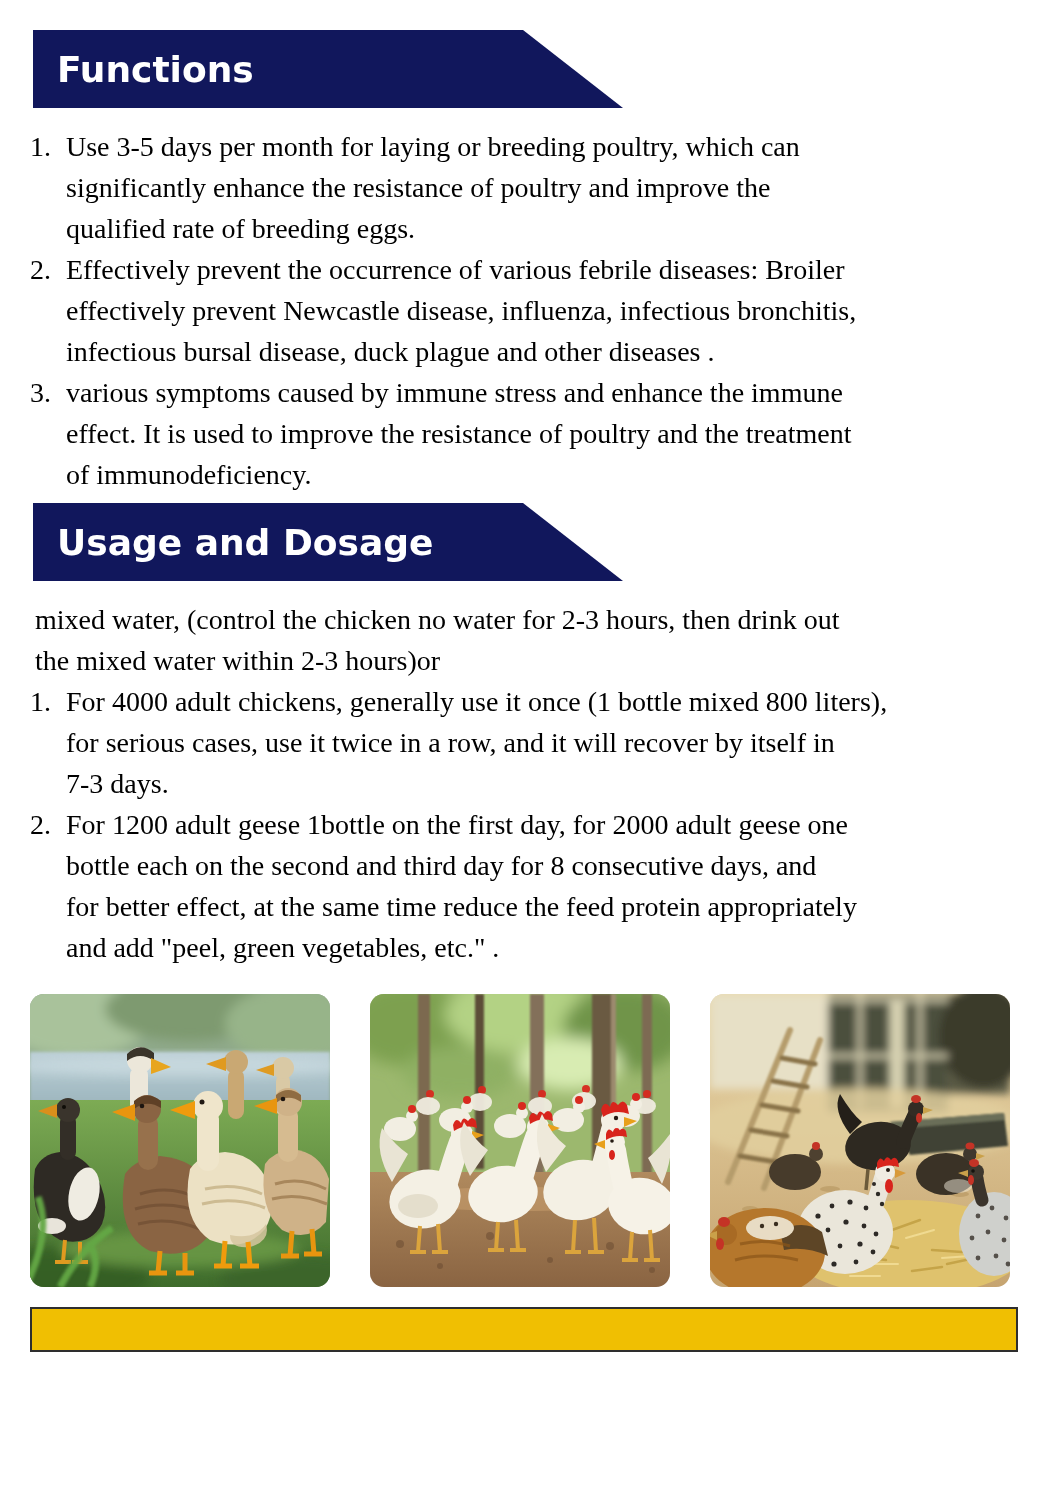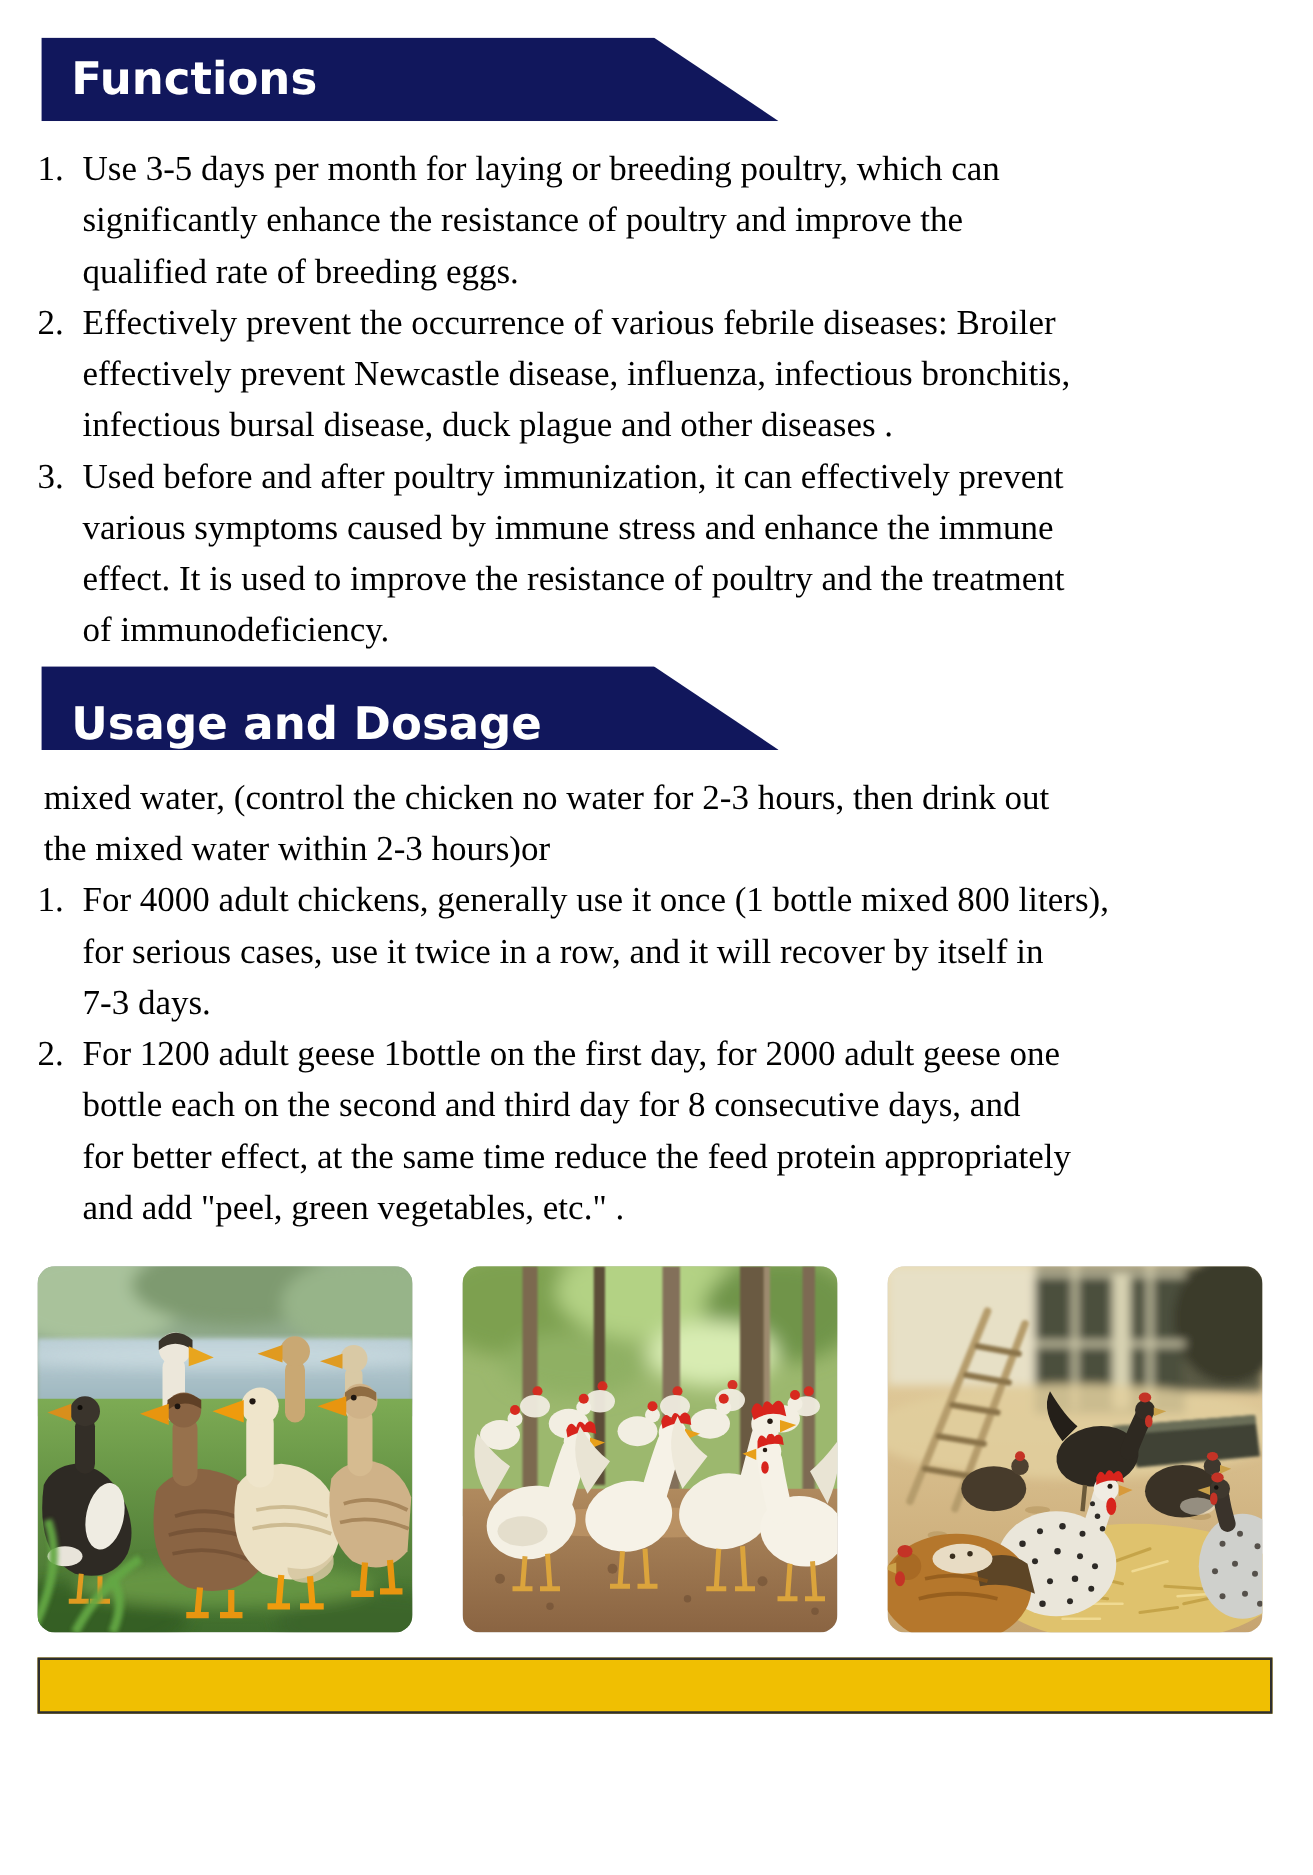--- a/index.html
+++ b/index.html
@@ -7,26 +7,26 @@
     --yellow:#f0bf02;
     --yellow-border:#2e2e2e;
     --body-text:#000000;
   }
   html,body{margin:0;padding:0;background:#ffffff;}
   .page{
     position:relative;width:1050px;height:1500px;overflow:hidden;background:#ffffff;
     font-family:"Liberation Serif",serif;color:var(--body-text);
   }
   .ribbon{
-    width:590px;height:67px;margin-left:33px;background:var(--navy);
+    width:590px;height:78px;margin-left:33px;background:var(--navy);
     clip-path:polygon(0 0,490px 0,100% 100%,0 100%);
     display:flex;align-items:center;padding-left:24px;box-sizing:border-box;
   }
   .ribbon--first{margin-top:30px;}
-  .ribbon--second{margin-top:8px;align-items:flex-end;}
+  .ribbon--second{margin-top:8px;}
   .ribbon-title{
     font-family:"DejaVu Sans","Liberation Sans",sans-serif;
     font-weight:bold;font-size:36px;color:#ffffff;letter-spacing:0px;
   }
   .textblock{margin:18px 20px 0 30px;font-size:28px;line-height:41px;}
   .intro{margin-left:5px;}
   .item{display:flex;}
   .item-num{flex:0 0 36px;}
   .item-lines{flex:1 1 auto;}
   .line{white-space:nowrap;}
@@ -60,21 +60,20 @@
       <div class="item-num">2.</div>
       <div class="item-lines">
           <div class="line">Effectively prevent the occurrence of various febrile diseases: Broiler</div>
           <div class="line">effectively prevent Newcastle disease, influenza, infectious bronchitis,</div>
           <div class="line">infectious bursal disease, duck plague and other diseases .</div>
         </div>
     </div>
     <div class="item">
       <div class="item-num">3.</div>
       <div class="item-lines">
-          <div class="line">Used before and after poultry immunization, it can effectively prevent</div>
           <div class="line">various symptoms caused by immune stress and enhance the immune</div>
           <div class="line">effect. It is used to improve the resistance of poultry and the treatment</div>
           <div class="line">of immunodeficiency.</div>
         </div>
     </div>
   </div>
 
   <div class="ribbon ribbon--second">
     <span class="ribbon-title">Usage and Dosage</span>
   </div>

